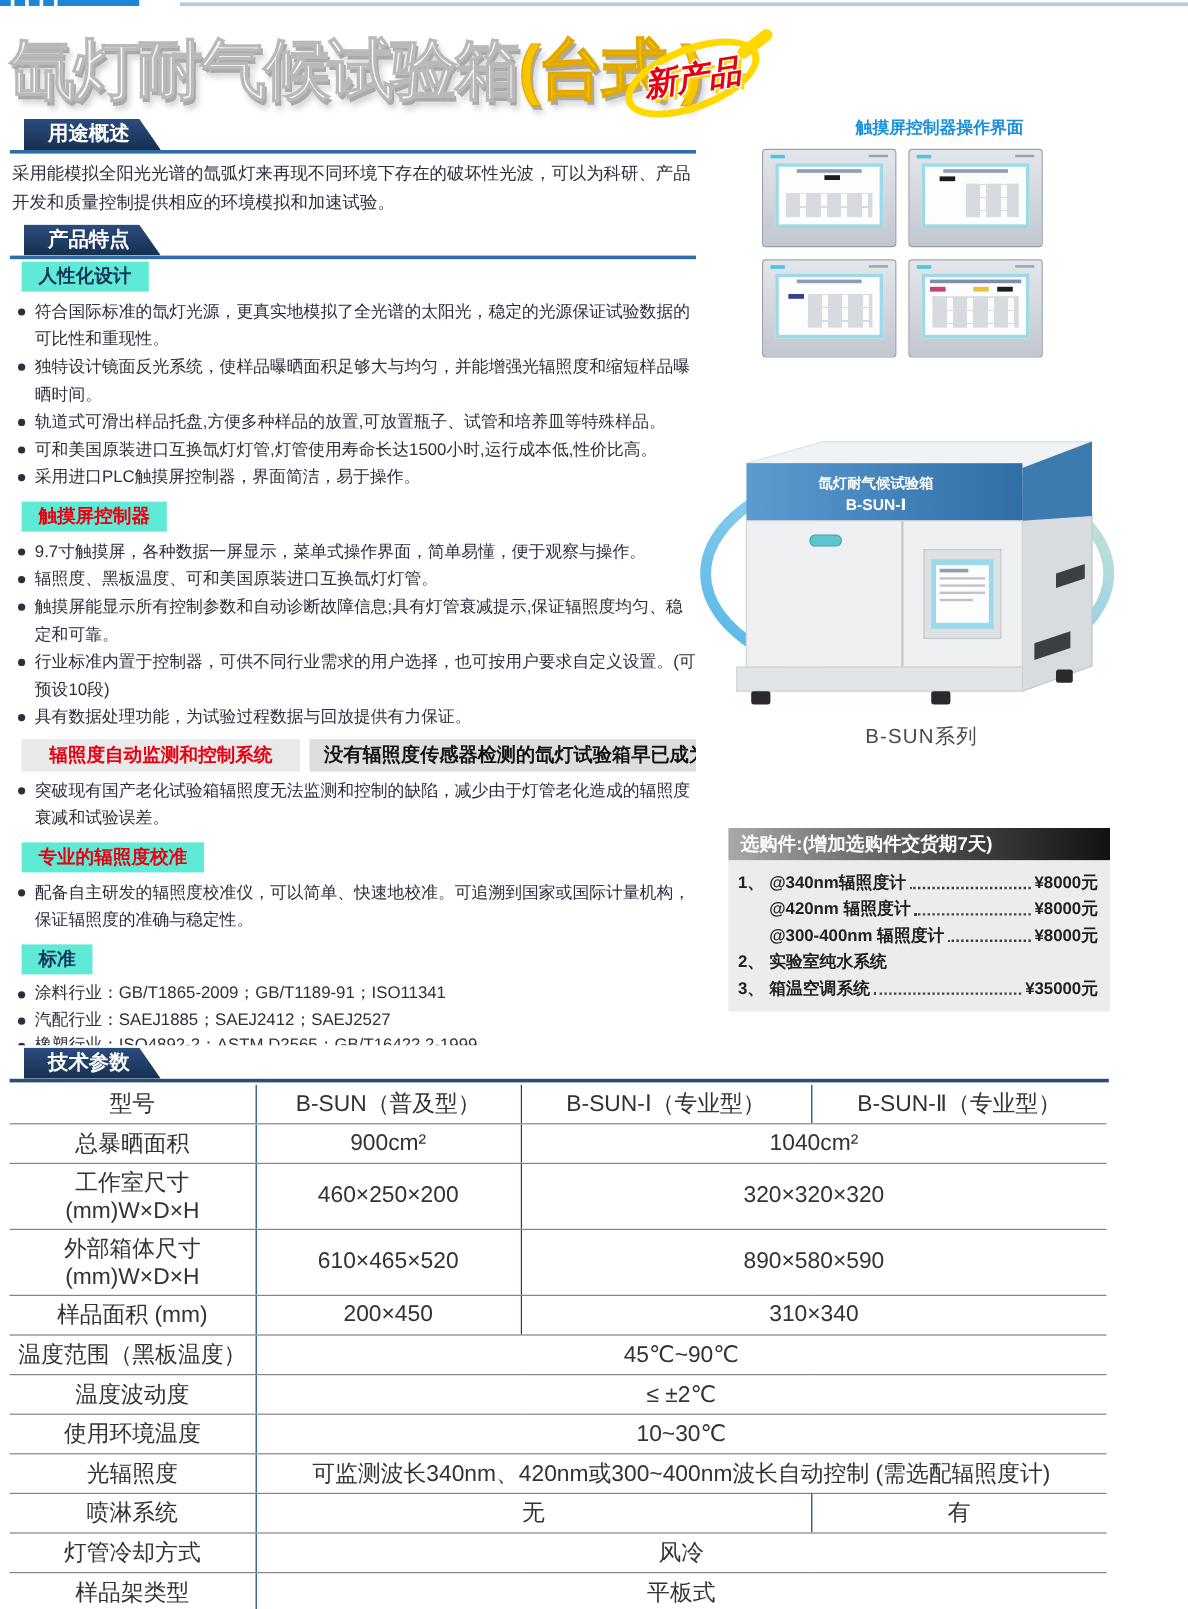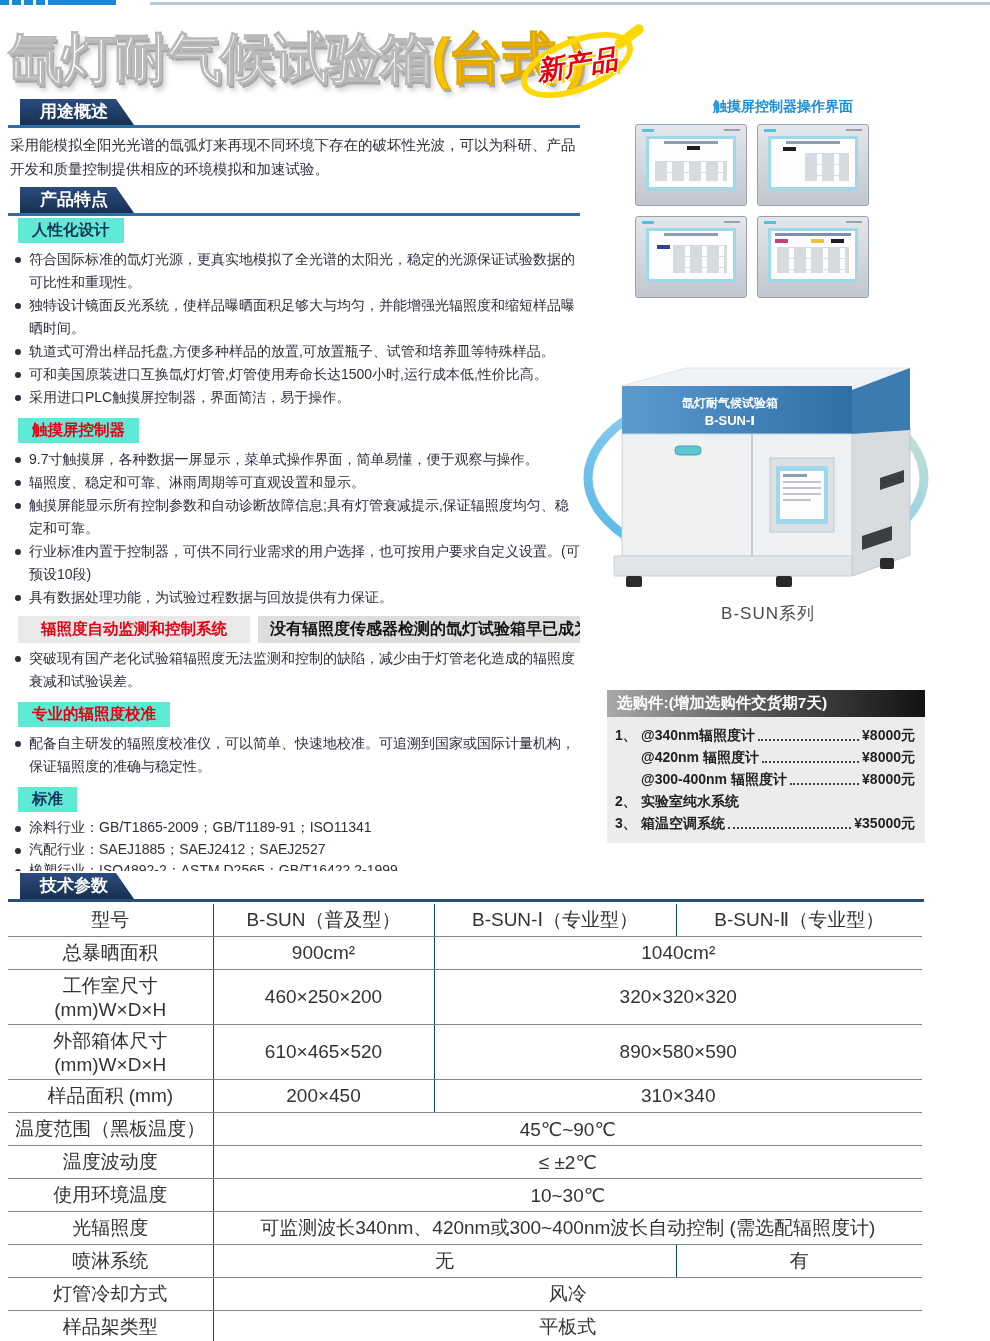--- a/index.html
+++ b/index.html
@@ -138,21 +138,21 @@
         <li>符合国际标准的氙灯光源，更真实地模拟了全光谱的太阳光，稳定的光源保证试验数据的可比性和重现性。</li>
         <li>独特设计镜面反光系统，使样品曝晒面积足够大与均匀，并能增强光辐照度和缩短样品曝晒时间。</li>
         <li>轨道式可滑出样品托盘,方便多种样品的放置,可放置瓶子、试管和培养皿等特殊样品。</li>
         <li>可和美国原装进口互换氙灯灯管,灯管使用寿命长达1500小时,运行成本低,性价比高。</li>
         <li>采用进口PLC触摸屏控制器，界面简洁，易于操作。</li>
       </ul>
 
     <div class="sublabel red">触摸屏控制器</div>
     <ul class="bullets">
         <li>9.7寸触摸屏，各种数据一屏显示，菜单式操作界面，简单易懂，便于观察与操作。</li>
-        <li>辐照度、稳定和可靠、淋雨周期等可直观设置和显示。</li>
+        <li>辐照度、黑板温度、可和美国原装进口互换氙灯灯管。</li>
         <li>触摸屏能显示所有控制参数和自动诊断故障信息;具有灯管衰减提示,保证辐照度均匀、稳定和可靠。</li>
         <li>行业标准内置于控制器，可供不同行业需求的用户选择，也可按用户要求自定义设置。(可预设10段)</li>
         <li>具有数据处理功能，为试验过程数据与回放提供有力保证。</li>
       </ul>
 
     <div class="irr-row">
       <span class="irr-label">辐照度自动监测和控制系统</span>
       <span class="irr-note">没有辐照度传感器检测的氙灯试验箱早已成为历史……</span>
     </div>
     <ul class="bullets">

